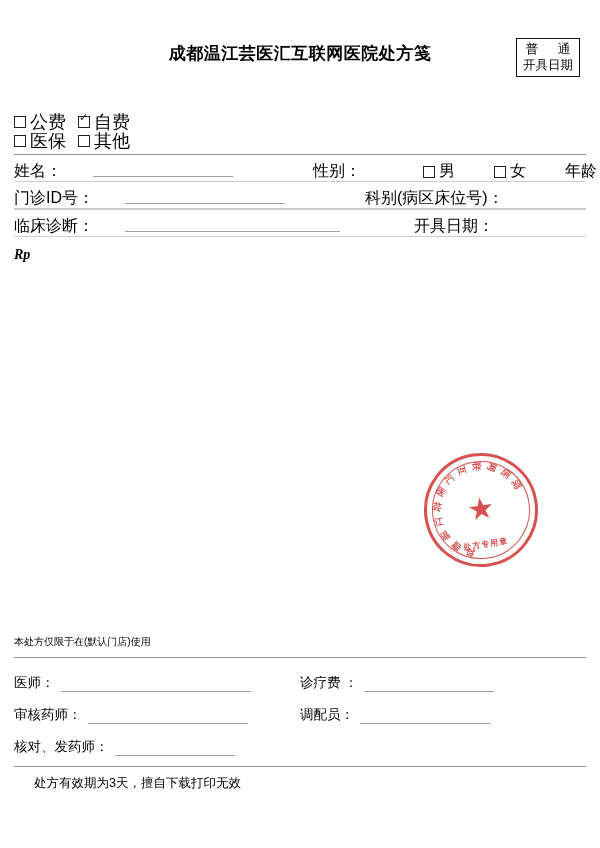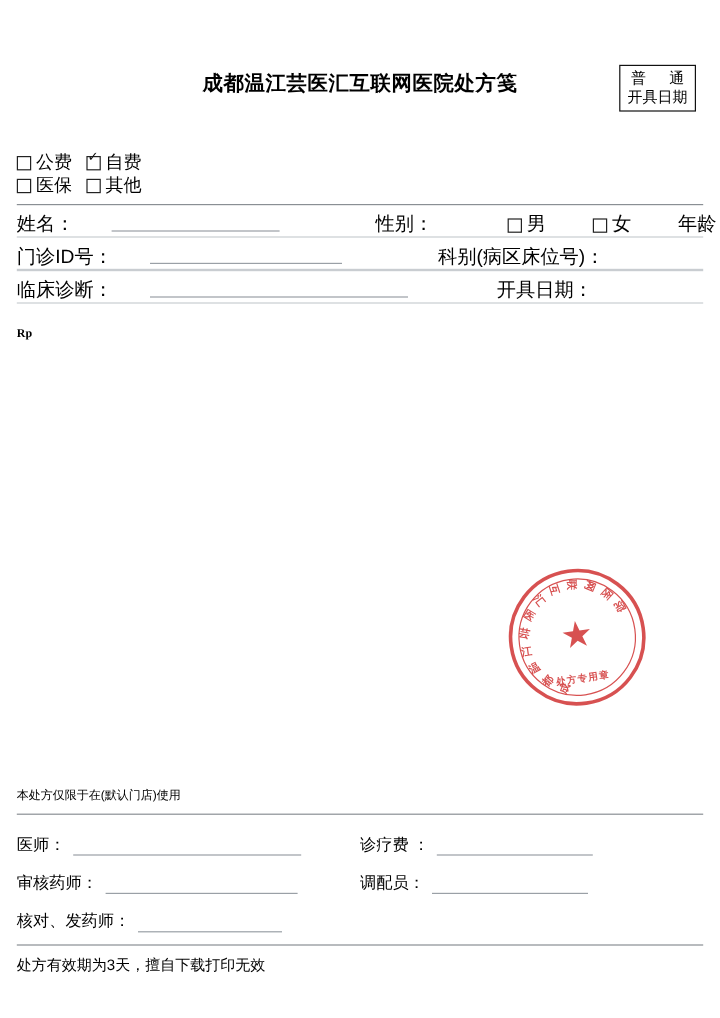--- a/index.html
+++ b/index.html
@@ -13,21 +13,21 @@
     font-family: "Liberation Sans", sans-serif;
     color: #000000;
     position: relative;
     overflow: hidden;
   }
   .page {
     position: relative;
     width: 600px;
     height: 848px;
     box-sizing: border-box;
-    padding: 16px 14px;
+    padding: 0 14px;
   }
 
   
   .header {
     position: relative;
     height: 76px;
   }
   .doc-title {
     position: absolute;
     left: 0;
@@ -59,23 +59,23 @@
   }
 
   
   .pay-block {
     position: relative;
     margin-top: 34px;
     height: 40px;
   }
   .pay-row {
     display: flex;
-    align-items: flex-end;
+    align-items: flex-start;
     height: 19px;
-    font-size: 15px;
+    font-size: 18px;
   }
   .cb-item {
     display: flex;
     align-items: center;
     margin-right: 12px;
   }
   .cb {
     width: 10px;
     height: 10px;
     border: 1px solid #222;
@@ -137,23 +137,24 @@
   .grow { flex: 1 1 auto; }
   .spacer { flex: 0 0 auto; }
 
   .underline-row {
     border-bottom: 1px solid #c9cdd1;
     height: 0;
   }
 
   
   .rp {
-    font-size: 10px;
+    font-size: 14px;
     font-weight: bold;
-    margin-top: 20px;
+    font-style: italic;
+    margin-top: 10px;
     font-family: "Liberation Serif", serif;
   }
   .rp-area {
     position: relative;
     height: 372px;
   }
 
   
   .seal {
     position: absolute;
@@ -236,20 +237,21 @@
     height: 15px;
     margin-left: 6px;
     width: 190px;
   }
   .sig-cell.right .fill { width: 130px; }
   .sig-cell.narrow .fill { width: 160px; }
 
   .footer-note {
     font-size: 12.5px;
     padding-top: 8px;
+    margin-left: 20px;
   }
 </style>
 </head>
 <body>
 
 <div class="page">
 
   <div class="header">
     <div class="doc-title">成都温江芸医汇互联网医院处方笺</div>
     <div class="rx-type-box">

